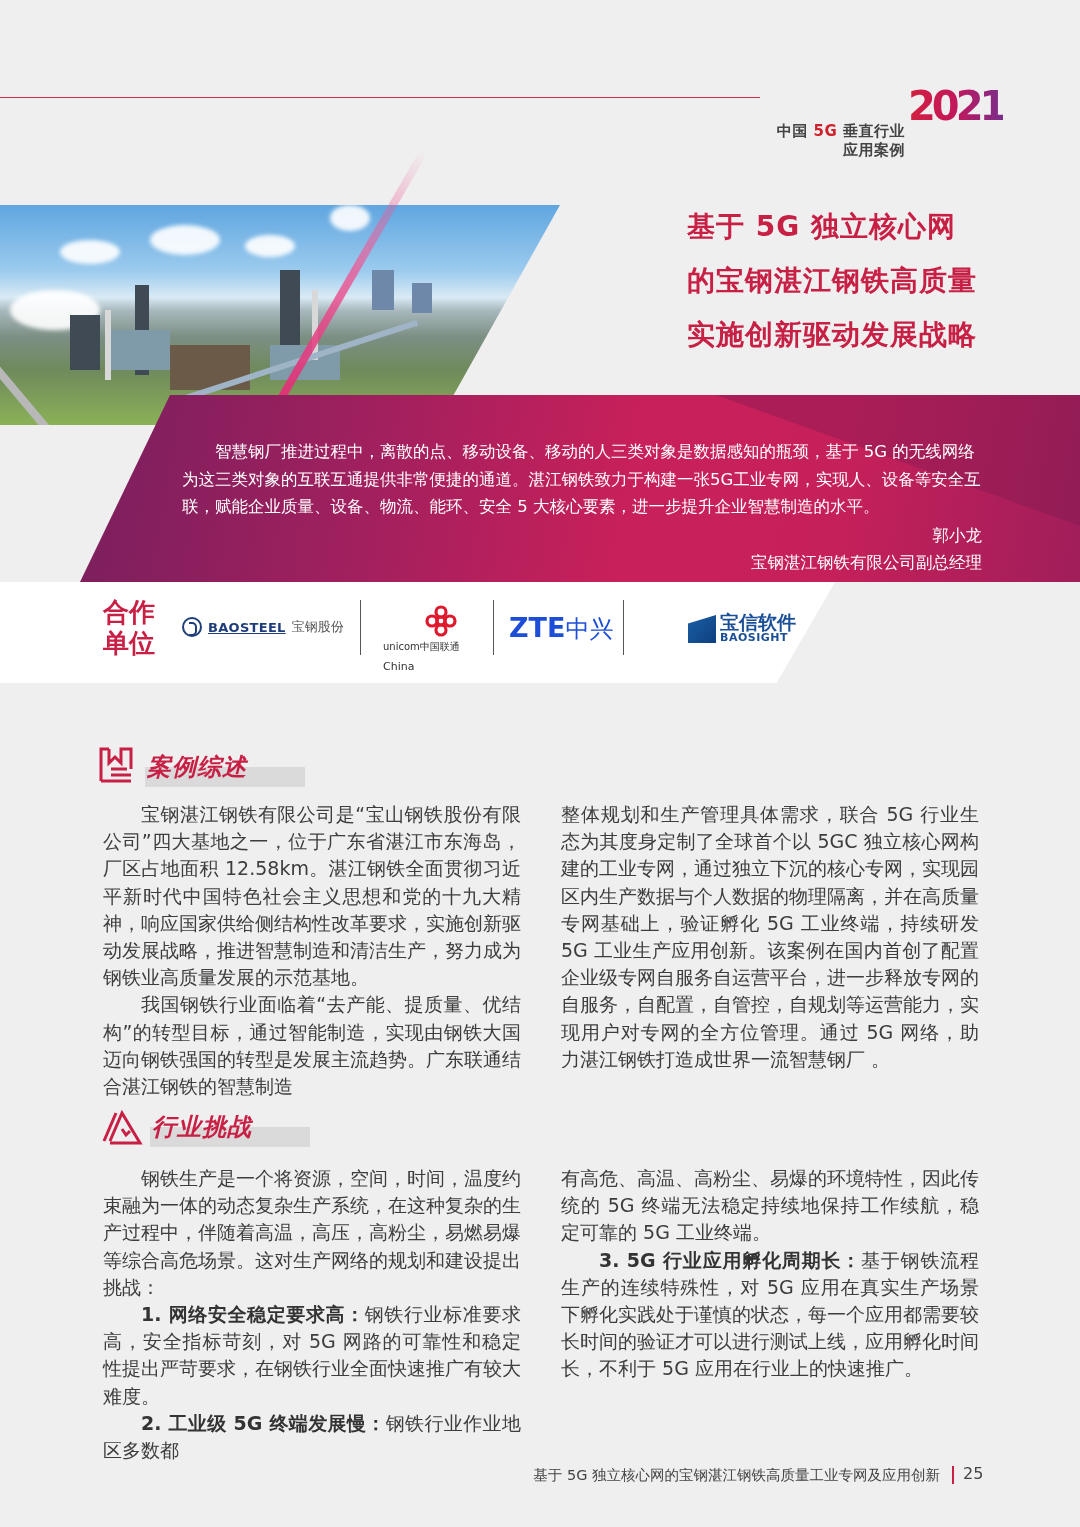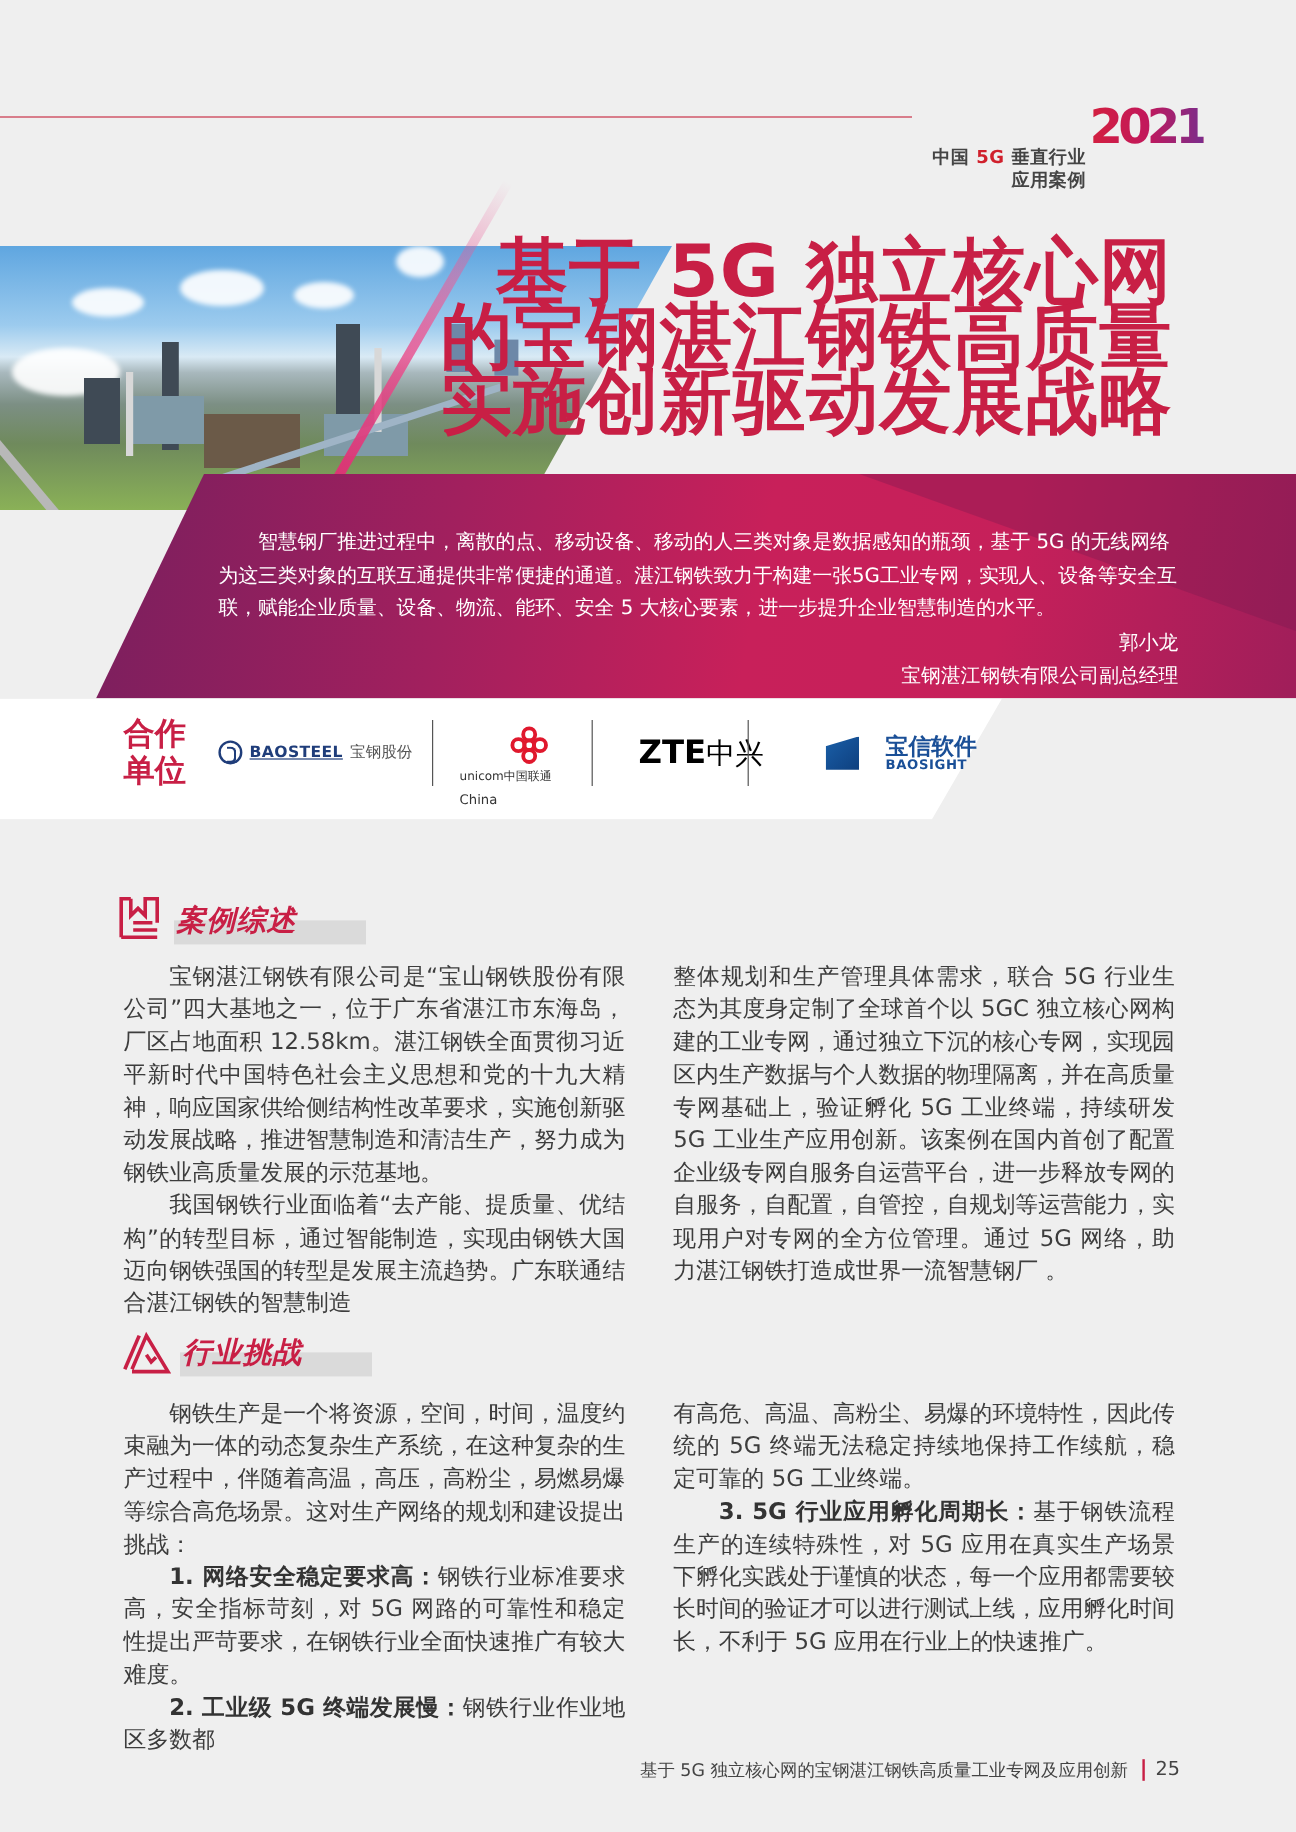--- a/index.html
+++ b/index.html
@@ -29,21 +29,21 @@
   }
   .cloud { position: absolute; background: rgba(255,255,255,0.9); border-radius: 50%; filter: blur(2px); }
   .plant { position: absolute; background: #3f4a55; }
   .plant-light { position: absolute; background: #7f9aa8; }
   .road { position: absolute; background: #b8b8b8; }
 
   .streak { left: 420px; top: 150px; width: 8px; height: 460px; transform: rotate(30deg); transform-origin: top left;
     background: linear-gradient(180deg, rgba(235,90,150,0) 0%, rgba(235,90,150,0.8) 30%, rgba(220,40,110,1) 70%, rgba(235,90,150,0) 100%); }
 
   
-  .title { right: 103px; top: 200px; text-align: right; color: #c81f45; font-weight: bold; font-size: 60px; line-height: 54px; letter-spacing: 1px; font-family: "DejaVu Sans", sans-serif; }
+  .title { right: 103px; top: 200px; text-align: left; color: #c81f45; font-weight: bold; font-size: 28px; line-height: 54px; letter-spacing: 1px; font-family: "DejaVu Sans", sans-serif; }
 
   
   .banner { left: 80px; top: 395px; width: 1000px; height: 187px;
     clip-path: polygon(90px 0, 100% 0, 100% 100%, 0 100%);
     background: linear-gradient(100deg, #7a1f5e 0%, #a2205e 30%, #c8205a 55%, #c6205a 75%, #a01e5a 100%); }
   .banner-sheen { left: 560px; top: 395px; width: 520px; height: 187px;
     clip-path: polygon(30% 0, 100% 0, 100% 70%);
     background: rgba(120, 25, 80, 0.35); }
   .quote { left: 182px; top: 438px; width: 805px; color: #fff; font-size: 16.5px; line-height: 27.5px; }
   .quote p { text-indent: 2em; }
@@ -56,23 +56,23 @@
   .divider { top: 600px; width: 1px; height: 55px; background: #555; }
   .logo-baosteel { left: 182px; top: 617px; display: flex; align-items: center; gap: 6px; }
   .bs-mark { width: 20px; height: 20px; border: 2px solid #1f3d7a; border-radius: 50%; position: relative; }
   .bs-mark::after { content: ""; position: absolute; left: 5px; top: 3px; width: 6px; height: 10px; border: 2px solid #1f3d7a; border-left: none; border-radius: 0 5px 5px 0; }
   .bs-en { font-size: 13px; font-weight: bold; color: #1f3d7a; text-decoration: underline; letter-spacing: 0.3px; }
   .bs-cn { font-size: 13px; color: #555; }
   .logo-unicom { left: 383px; top: 605px; width: 90px; height: 50px; }
   .unicom-knot { position: absolute; left: 38px; top: 0; width: 40px; height: 34px; }
   .unicom-text1 { position: absolute; left: 0; top: 24px; font-size: 11px; color: #333; margin-top: 31px; }
   .unicom-text2 { position: absolute; left: 0; top: 35px; font-size: 10px; color: #333; white-space: nowrap; }
-  .logo-zte { left: 532px; top: 612px; font-size: 27px; font-weight: bold; color: #000000; letter-spacing: 0px; }
+  .logo-zte { left: 509px; top: 612px; font-size: 27px; font-weight: bold; color: #1d4ed8; letter-spacing: 0px; }
   .logo-zte .cn { font-weight: normal; font-size: 24px; }
-  .logo-baosight { left: 640px; top: 612px; display: flex; align-items: center; gap: 22px; padding-left: 48px; }
+  .logo-baosight { left: 640px; top: 612px; display: flex; align-items: flex-end; gap: 4px; padding-left: 48px; }
   .bsi-mark { width: 28px; height: 28px; background: linear-gradient(135deg, #1a5fa8, #0e3f7e); clip-path: polygon(0 30%, 100% 0, 100% 100%, 0 100%); }
   .bsi-text .cn { font-size: 19px; font-weight: bold; color: #1a4f97; line-height: 20px; }
   .bsi-text .en { font-size: 11px; font-weight: bold; color: #1a4f97; line-height: 11px; letter-spacing: 0.5px; }
   .sec-title { position: relative; font-size: 24px; font-weight: bold; color: #c81f45; letter-spacing: 1px; font-style: italic; }
 
   .col { width: 418px; font-size: 19px; line-height: 27.2px; color: #3d3d3d; text-align: justify; }
   .col p.ind { text-indent: 2em; }
   .col b { font-weight: bold; color: #333; }
 
   .footer-text { right: 140px; top: 1466px; font-size: 14.5px; color: #444; }

